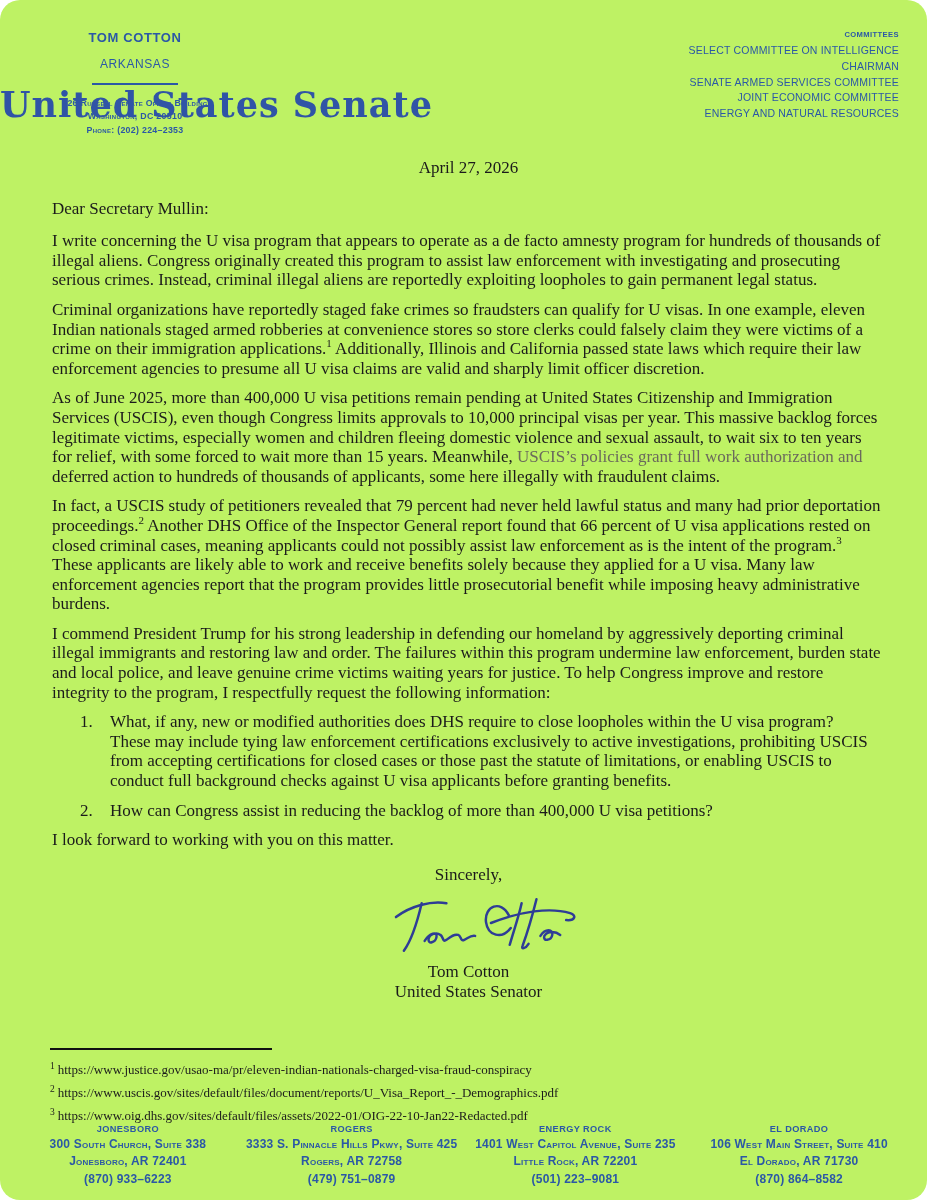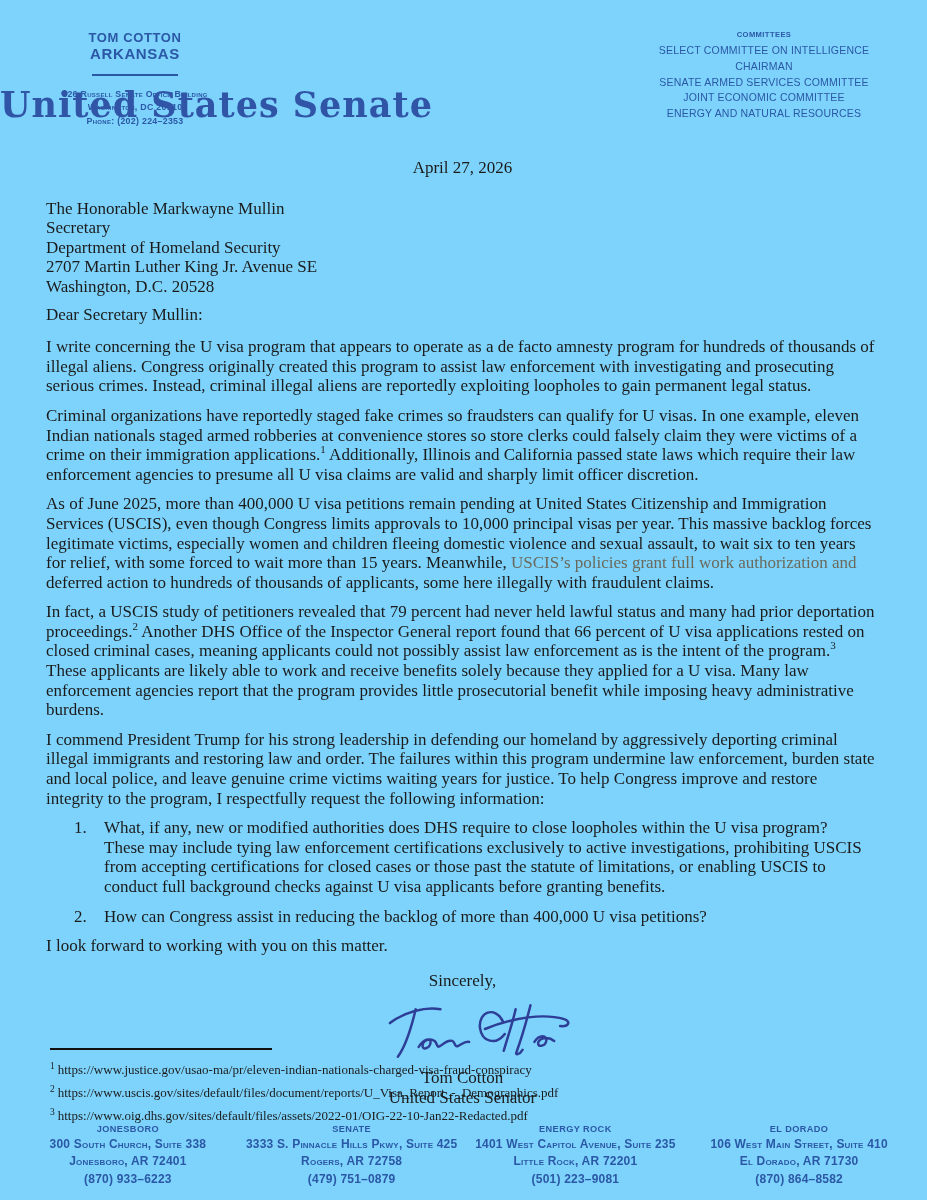--- a/index.html
+++ b/index.html
@@ -1,51 +1,51 @@
 <!DOCTYPE html>
 <html><head>
 <meta charset="utf-8">
 <style>
   * { margin:0; padding:0; box-sizing:border-box; }
   html,body { background:#ffffff; }
   body {
     width:927px; height:1200px; position:relative; overflow:hidden;
     font-family:"Liberation Serif", serif; color:#1b1b1b;
   }
-  .page { position:absolute; inset:0; background:#7dd3fc; }
+  .page { position:absolute; inset:0; background:#bef264;border-radius:20px; }
 
   
   .lh-left {
     position:absolute; top:30px; left:40px; width:190px;
     text-align:center; color:#2b58a6;
     font-family:"Liberation Sans", sans-serif;
   }
   .lh-name { font-size:13px; font-weight:bold; letter-spacing:.6px; }
-  .lh-state { font-size:15px; font-weight:bold; letter-spacing:.6px; margin-top:0; }
+  .lh-state { font-size:12px; font-weight:normal; letter-spacing:.6px; margin-top:12px; }
   .lh-rule { width:86px; height:1.5px; background:#2b58a6; margin:12px auto 12px auto; }
   .lh-addr { font-size:8.8px; font-weight:bold; line-height:1.55; font-variant:small-caps; letter-spacing:.3px; }
   .lh-addr div { white-space:nowrap; }
 
   .lh-right {
     position:absolute; top:30px; right:28px; width:270px;
-    text-align:center; color:#2b58a6;
+    text-align:right; color:#2b58a6;
     font-family:"Liberation Sans", sans-serif;
   }
   .lh-comm-heading { font-size:7.6px; font-weight:bold; letter-spacing:.4px; margin-bottom:4px; }
   .lh-comm-lines { font-size:10.5px; font-weight:normal; line-height:1.5; letter-spacing:.2px; }
 
   .senate-title {
     position:absolute; top:84px; left:0; width:927px; 
     font-family:"DejaVu Serif", serif; font-weight:bold;
     font-size:35px; color:#3054a6; letter-spacing:1px;
   }
 
   
   .content {
-    position:absolute; top:158px; left:46px; width:833px;
+    position:absolute; top:158px; left:52px; width:833px;
     font-size:17px; line-height:19.6px;
   }
   .date-line { text-align:center; margin-bottom:21px; }
   .recipient div { white-space:nowrap; }
   .salutation { margin-top:8px; margin-bottom:13px; }
   .content p { margin:0 0 10px 0; }
   .content sup { font-size:11px; line-height:0; }
   .muted { color:#6a695c; }
 
   .req-list .li { display:flex; margin:0 0 10px 0; }
@@ -102,27 +102,20 @@
         <div>JOINT ECONOMIC COMMITTEE</div>
         <div>ENERGY AND NATURAL RESOURCES</div>
       </div>
   </div>
 
   <div class="senate-title">United States Senate</div>
 
   <div class="content">
     <div class="date-line">April 27, 2026</div>
 
-    <div class="recipient">
-        <div>The Honorable Markwayne Mullin</div>
-        <div>Secretary</div>
-        <div>Department of Homeland Security</div>
-        <div>2707 Martin Luther King Jr. Avenue SE</div>
-        <div>Washington, D.C. 20528</div>
-      </div>
 
     <div class="salutation">Dear Secretary Mullin:</div>
 
     <div id="body-paragraphs">
         <p><span>I write concerning the U visa program that appears to operate as a de facto amnesty program for hundreds of thousands of illegal aliens. Congress originally created this program to assist law enforcement with investigating and prosecuting serious crimes. Instead, criminal illegal aliens are reportedly exploiting loopholes to gain permanent legal status.</span></p>
         <p><span>Criminal organizations have reportedly staged fake crimes so fraudsters can qualify for U visas. In one example, eleven Indian nationals staged armed robberies at convenience stores so store clerks could falsely claim they were victims of a crime on their immigration applications.</span><sup>1</sup><span> Additionally, Illinois and California passed state laws which require their law enforcement agencies to presume all U visa claims are valid and sharply limit officer discretion.</span></p>
         <p><span>As of June 2025, more than 400,000 U visa petitions remain pending at United States Citizenship and Immigration Services (USCIS), even though Congress limits approvals to 10,000 principal visas per year. This massive backlog forces legitimate victims, especially women and children fleeing domestic violence and sexual assault, to wait six to ten years for relief, with some forced to wait more than 15 years. Meanwhile, </span><span class="muted">USCIS’s policies grant full work authorization and</span><span> deferred action to hundreds of thousands of applicants, some here illegally with fraudulent claims.</span></p>
         <p><span>In fact, a USCIS study of petitioners revealed that 79 percent had never held lawful status and many had prior deportation proceedings.</span><sup>2</sup><span> Another DHS Office of the Inspector General report found that 66 percent of U visa applications rested on closed criminal cases, meaning applicants could not possibly assist law enforcement as is the intent of the program.</span><sup>3</sup><span> These applicants are likely able to work and receive benefits solely because they applied for a U visa. Many law enforcement agencies report that the program provides little prosecutorial benefit while imposing heavy administrative burdens.</span></p>
         <p><span>I commend President Trump for his strong leadership in defending our homeland by aggressively deporting criminal illegal immigrants and restoring law and order. The failures within this program undermine law enforcement, burden state and local police, and leave genuine crime victims waiting years for justice. To help Congress improve and restore integrity to the program, I respectfully request the following information:</span></p>
       </div>
@@ -173,21 +166,21 @@
   <div class="footer" id="footer-offices">
       <div class="office">
         <div class="office-name">JONESBORO</div>
         <div class="office-lines">
           <div>300 South Church, Suite 338</div>
           <div>Jonesboro, AR 72401</div>
           <div>(870) 933–6223</div>
         </div>
       </div>
       <div class="office">
-        <div class="office-name">SENATE</div>
+        <div class="office-name">ROGERS</div>
         <div class="office-lines">
           <div>3333 S. Pinnacle Hills Pkwy, Suite 425</div>
           <div>Rogers, AR 72758</div>
           <div>(479) 751–0879</div>
         </div>
       </div>
       <div class="office">
         <div class="office-name">ENERGY ROCK</div>
         <div class="office-lines">
           <div>1401 West Capitol Avenue, Suite 235</div>

